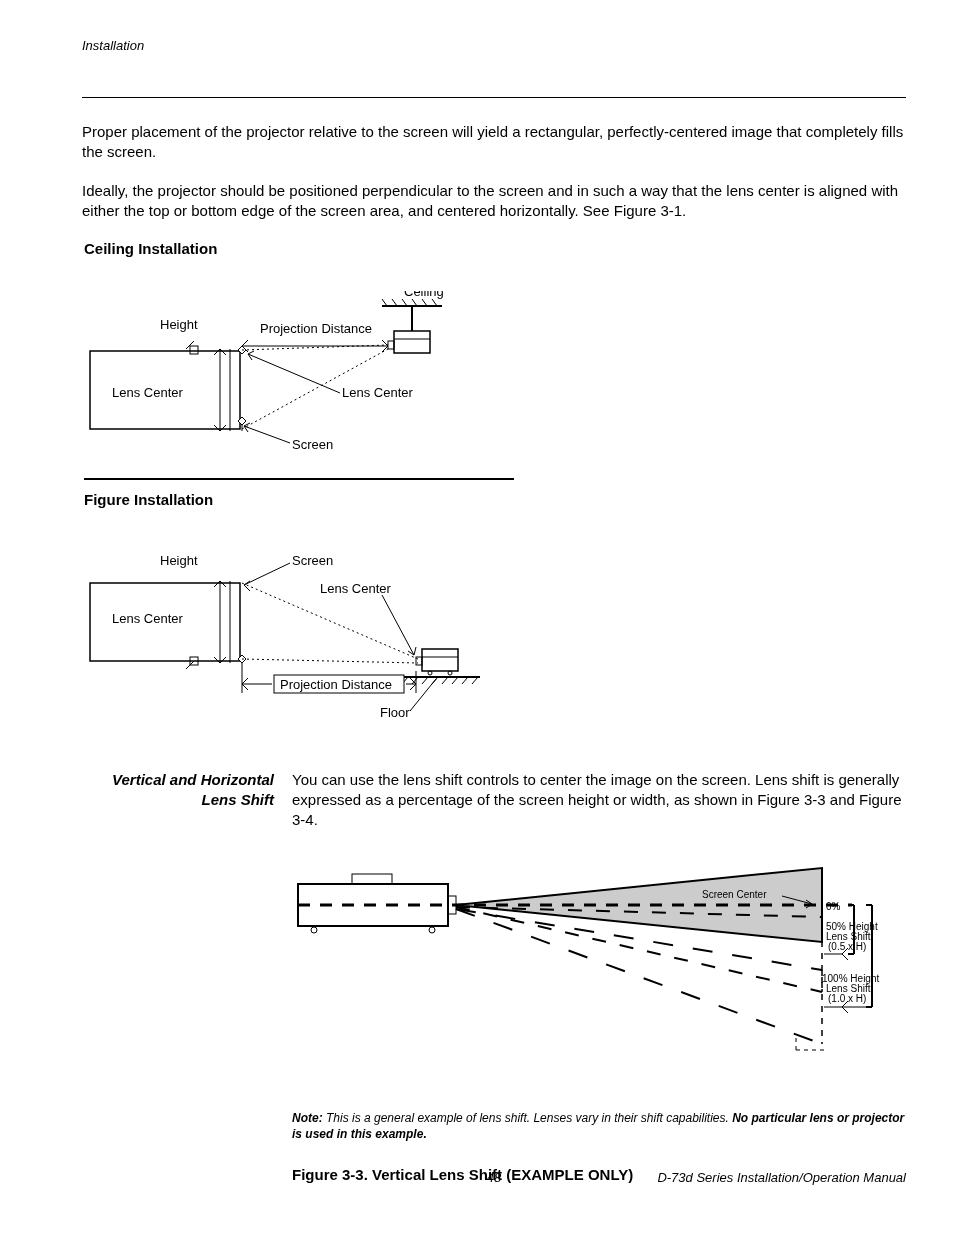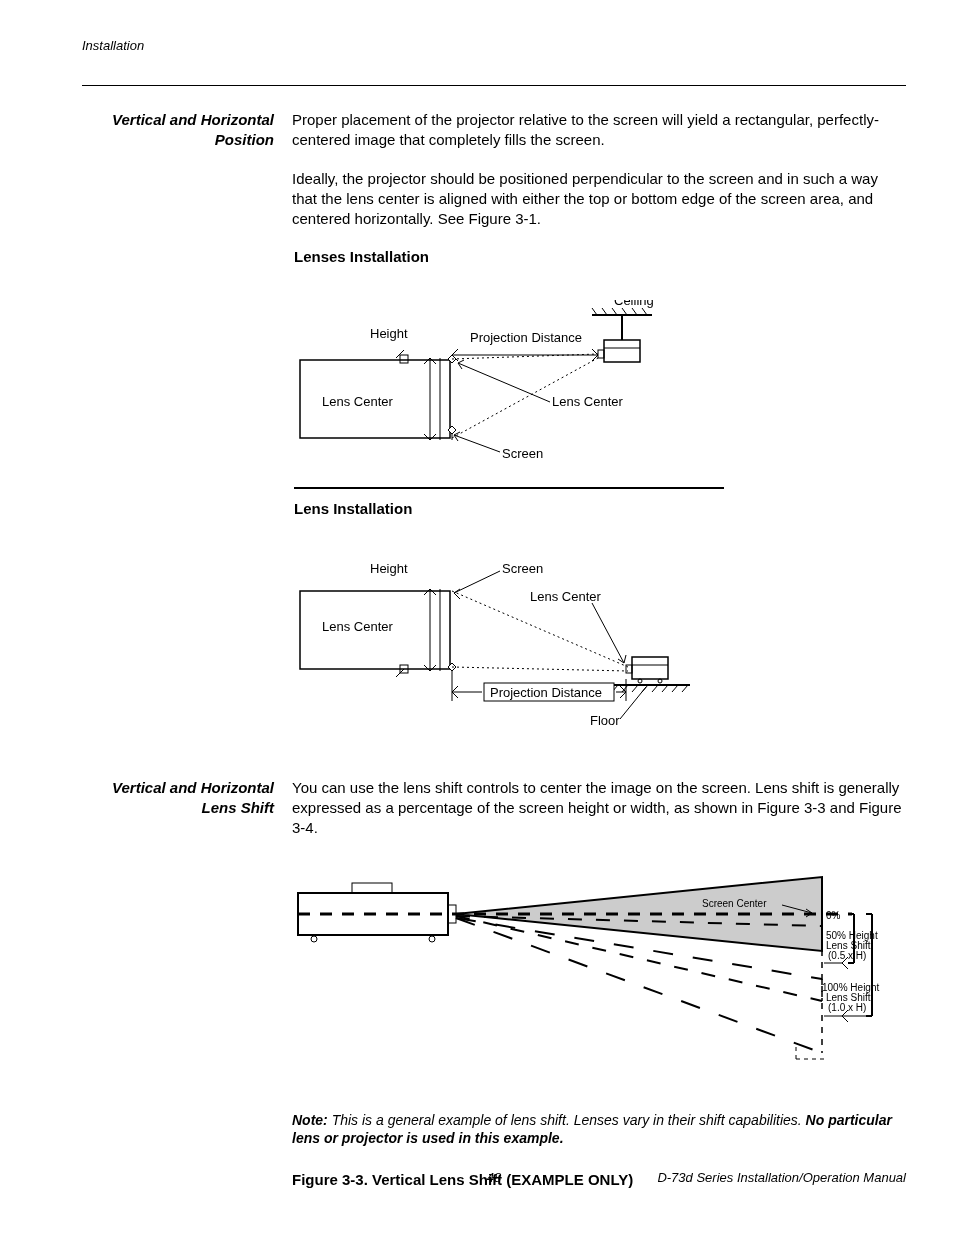--- a/index.html
+++ b/index.html
@@ -13,21 +13,21 @@
     position: relative;
     box-sizing: border-box;
   }
   .page {
     padding: 38px 48px 48px 82px;
     box-sizing: border-box;
   }
   .running-header {
     font-style: italic;
     font-size: 13px;
-    margin-bottom: 32px;
+    margin-bottom: 44px;
   }
   .top-rule {
     border: none;
     border-top: 1px solid #000;
     margin: 0 0 24px 0;
   }
   .row {
     display: flex;
     margin-bottom: 18px;
   }
@@ -58,23 +58,23 @@
     border-top: 2px solid #000;
     width: 430px;
     margin: 12px 0 10px 2px;
   }
   .fig-caption {
     font-weight: bold;
     font-size: 15px;
     margin: 18px 0 22px 0;
   }
   .note {
-    font-size: 14px;
+    font-size: 12px;
     font-style: italic;
-    margin: 20px 0 22px 0;
+    margin: 28px 0 22px 0;
     line-height: 1.35;
   }
   .note-label { font-weight: bold; }
   .note-strong { font-weight: bold; }
   .footer {
     position: absolute;
     bottom: 50px;
     left: 82px;
     right: 48px;
     display: flex;
@@ -91,29 +91,26 @@
   .svg-label-sm { font: 10px Arial, sans-serif; }
 </style>
 </head>
 <body>
 
 <div class="page">
   <div class="running-header">Installation</div>
   <hr class="top-rule">
 
   <div class="row">
-    <div class="side-col">
-      <div class="side-heading">Vertical and Horizontal Position</div>
-    </div>
     <div class="body-col">
       <p class="para">Proper placement of the projector relative to the screen will yield a rectangular, perfectly-centered image that completely fills the screen.</p>
       <p class="para">Ideally, the projector should be positioned perpendicular to the screen and in such a way that the lens center is aligned with either the top or bottom edge of the screen area, and centered horizontally. See Figure 3-1.</p>
 
       <div class="fig-block">
-        <div class="fig-title">Lenses Installation</div>
+        <div class="fig-title">Ceiling Installation</div>
         <div class="svg-wrap">
           <svg width="480" height="175">
 
             <line x1="300" y1="15" x2="360" y2="15" stroke="#000" stroke-width="2"></line>
 
             <line x1="305" y1="15" x2="300" y2="8" stroke="#000"></line>
             <line x1="315" y1="15" x2="310" y2="8" stroke="#000"></line>
             <line x1="325" y1="15" x2="320" y2="8" stroke="#000"></line>
             <line x1="335" y1="15" x2="330" y2="8" stroke="#000"></line>
             <line x1="345" y1="15" x2="340" y2="8" stroke="#000"></line>
@@ -155,21 +152,21 @@
             <polygon points="160,126 164,130 160,134 156,130" fill="#fff" stroke="#000"></polygon>
 
             <text class="svg-label" x="210" y="158">Screen</text>
             <line x1="208" y1="152" x2="162" y2="135" stroke="#000"></line>
             <polyline points="168,132 162,135 166,141" fill="none" stroke="#000"></polyline>
           </svg>
         </div>
 
         <hr class="fig-rule">
 
-        <div class="fig-title">Lens Installation</div>
+        <div class="fig-title">Figure Installation</div>
         <div class="svg-wrap">
           <svg width="480" height="195">
 
             <rect x="8" y="40" width="150" height="78" fill="none" stroke="#000" stroke-width="1.5"></rect>
 
             <line x1="138" y1="38" x2="138" y2="120" stroke="#000"></line>
             <line x1="148" y1="38" x2="148" y2="120" stroke="#000"></line>
             <polyline points="132,44 138,38 144,44" fill="none" stroke="#000"></polyline>
             <polyline points="132,114 138,120 144,114" fill="none" stroke="#000"></polyline>
             <text class="svg-label" x="78" y="22">Height</text>

